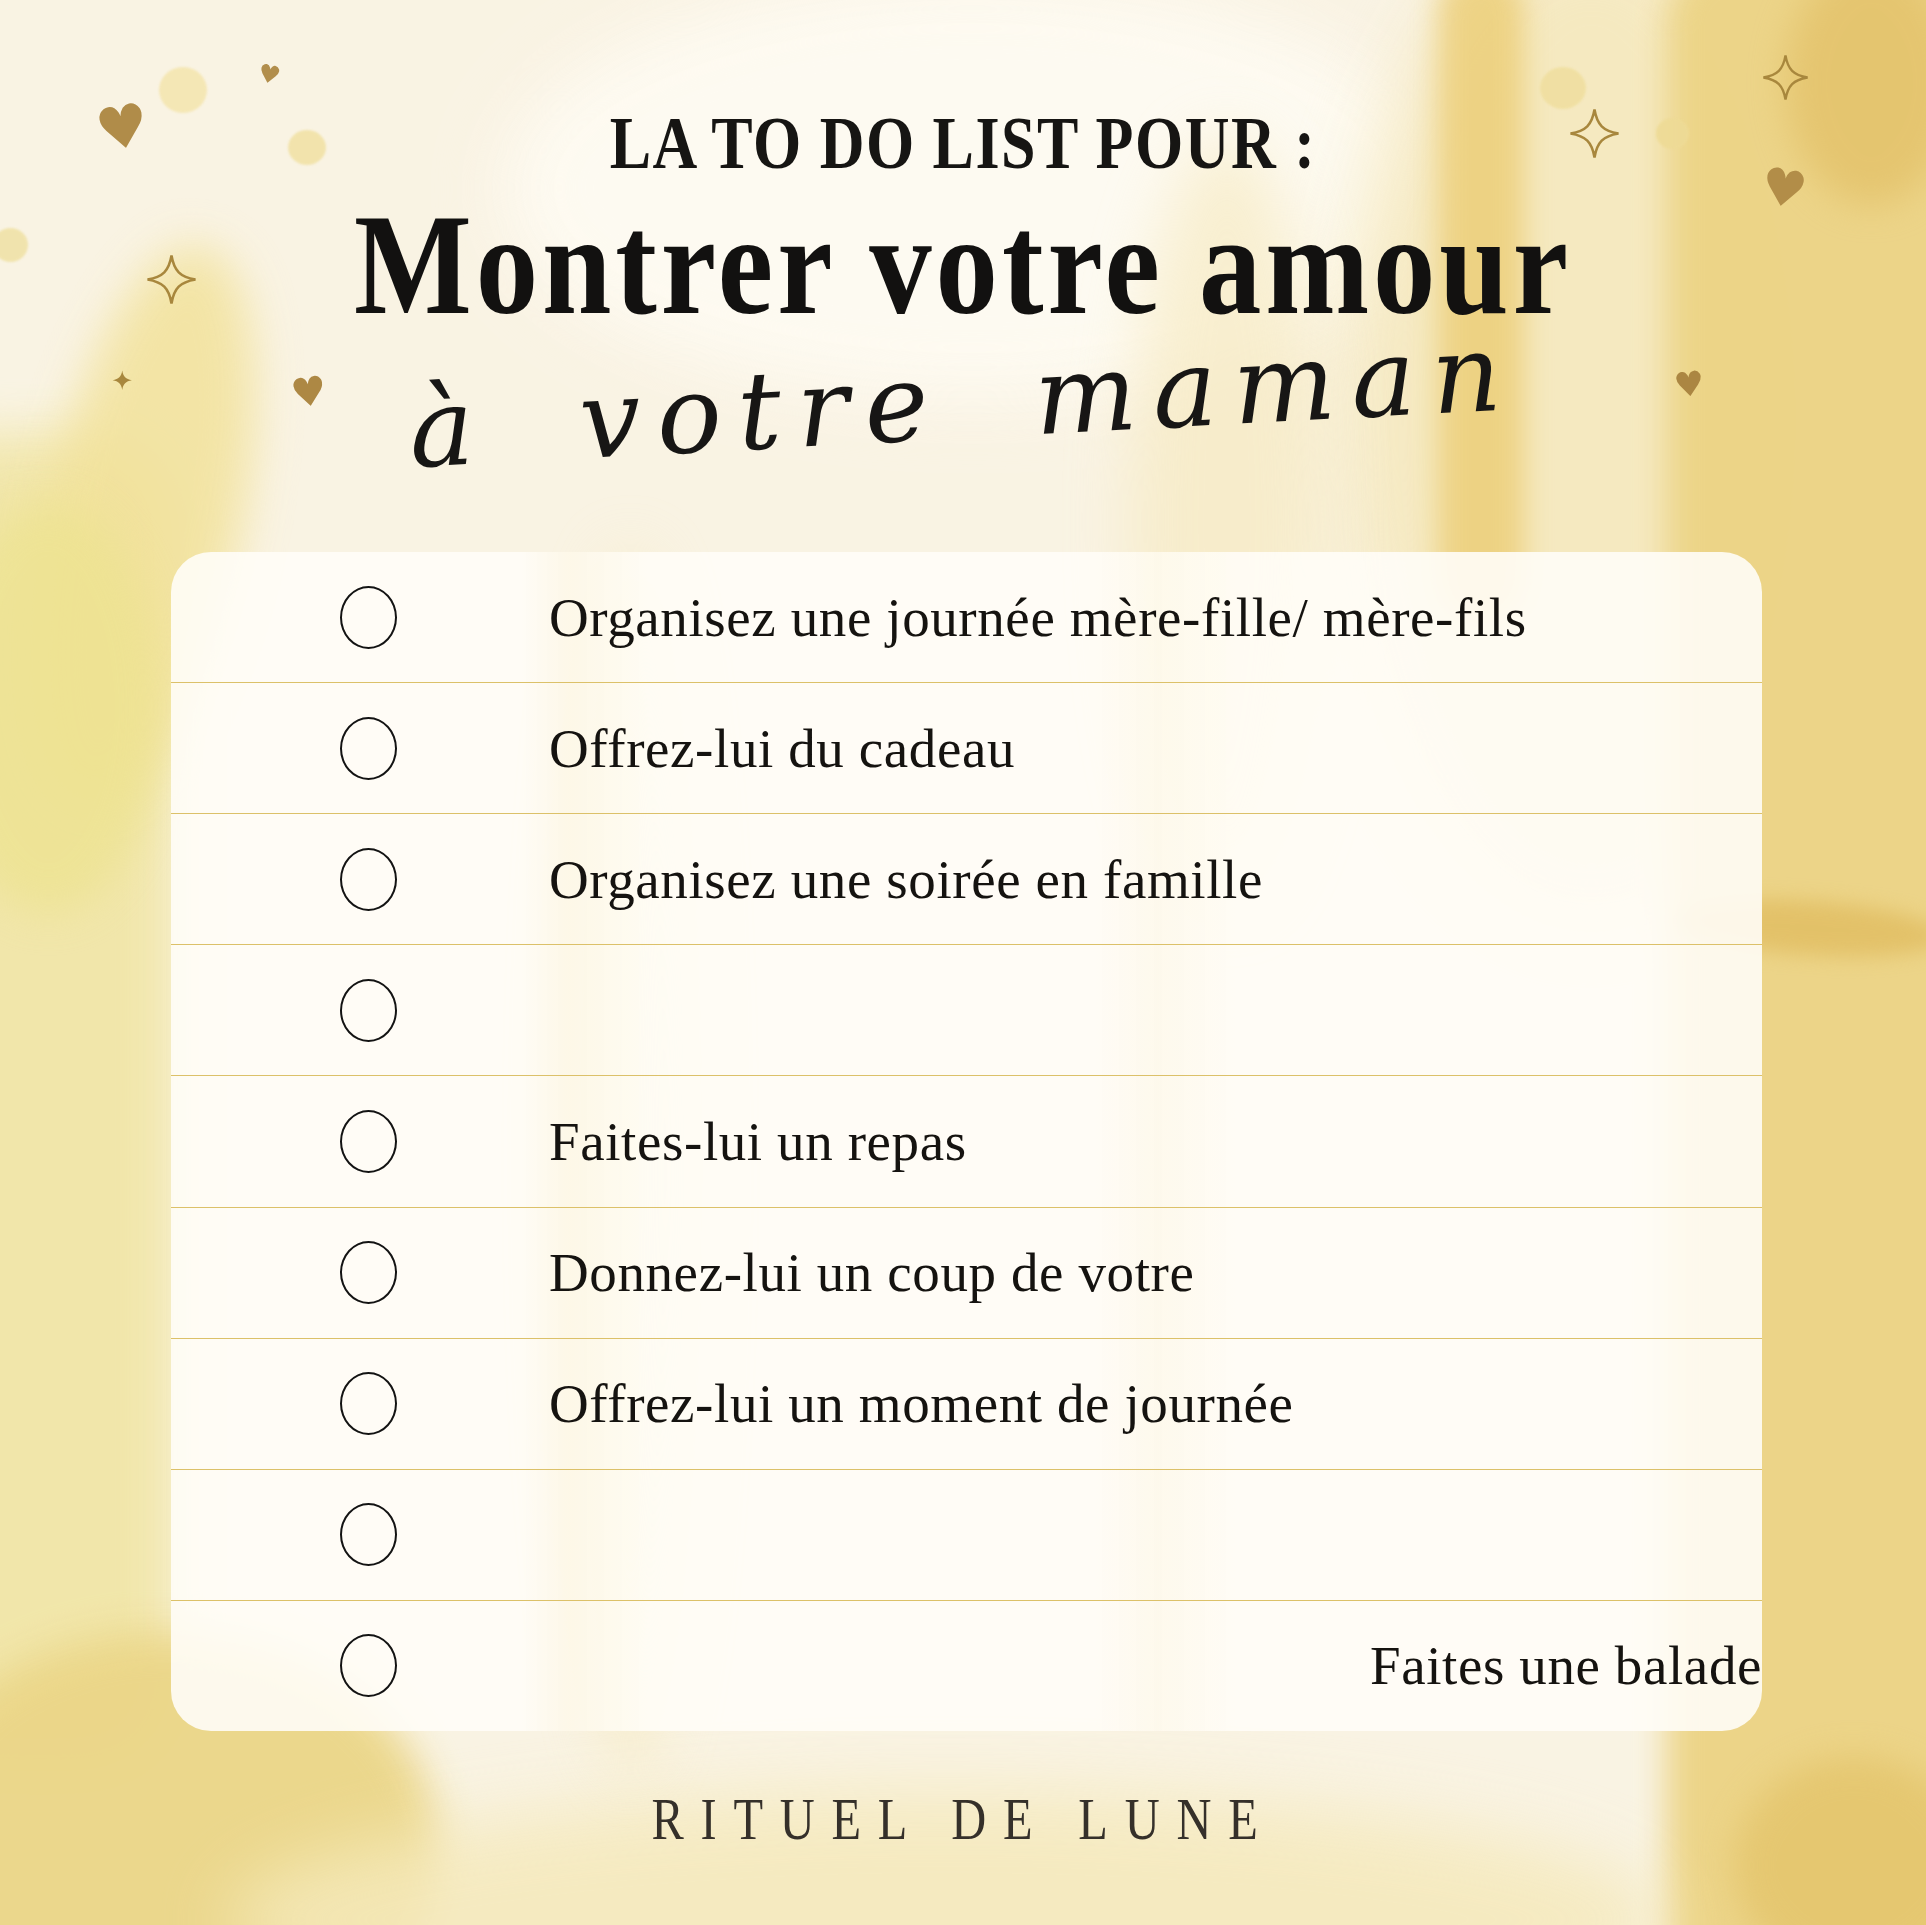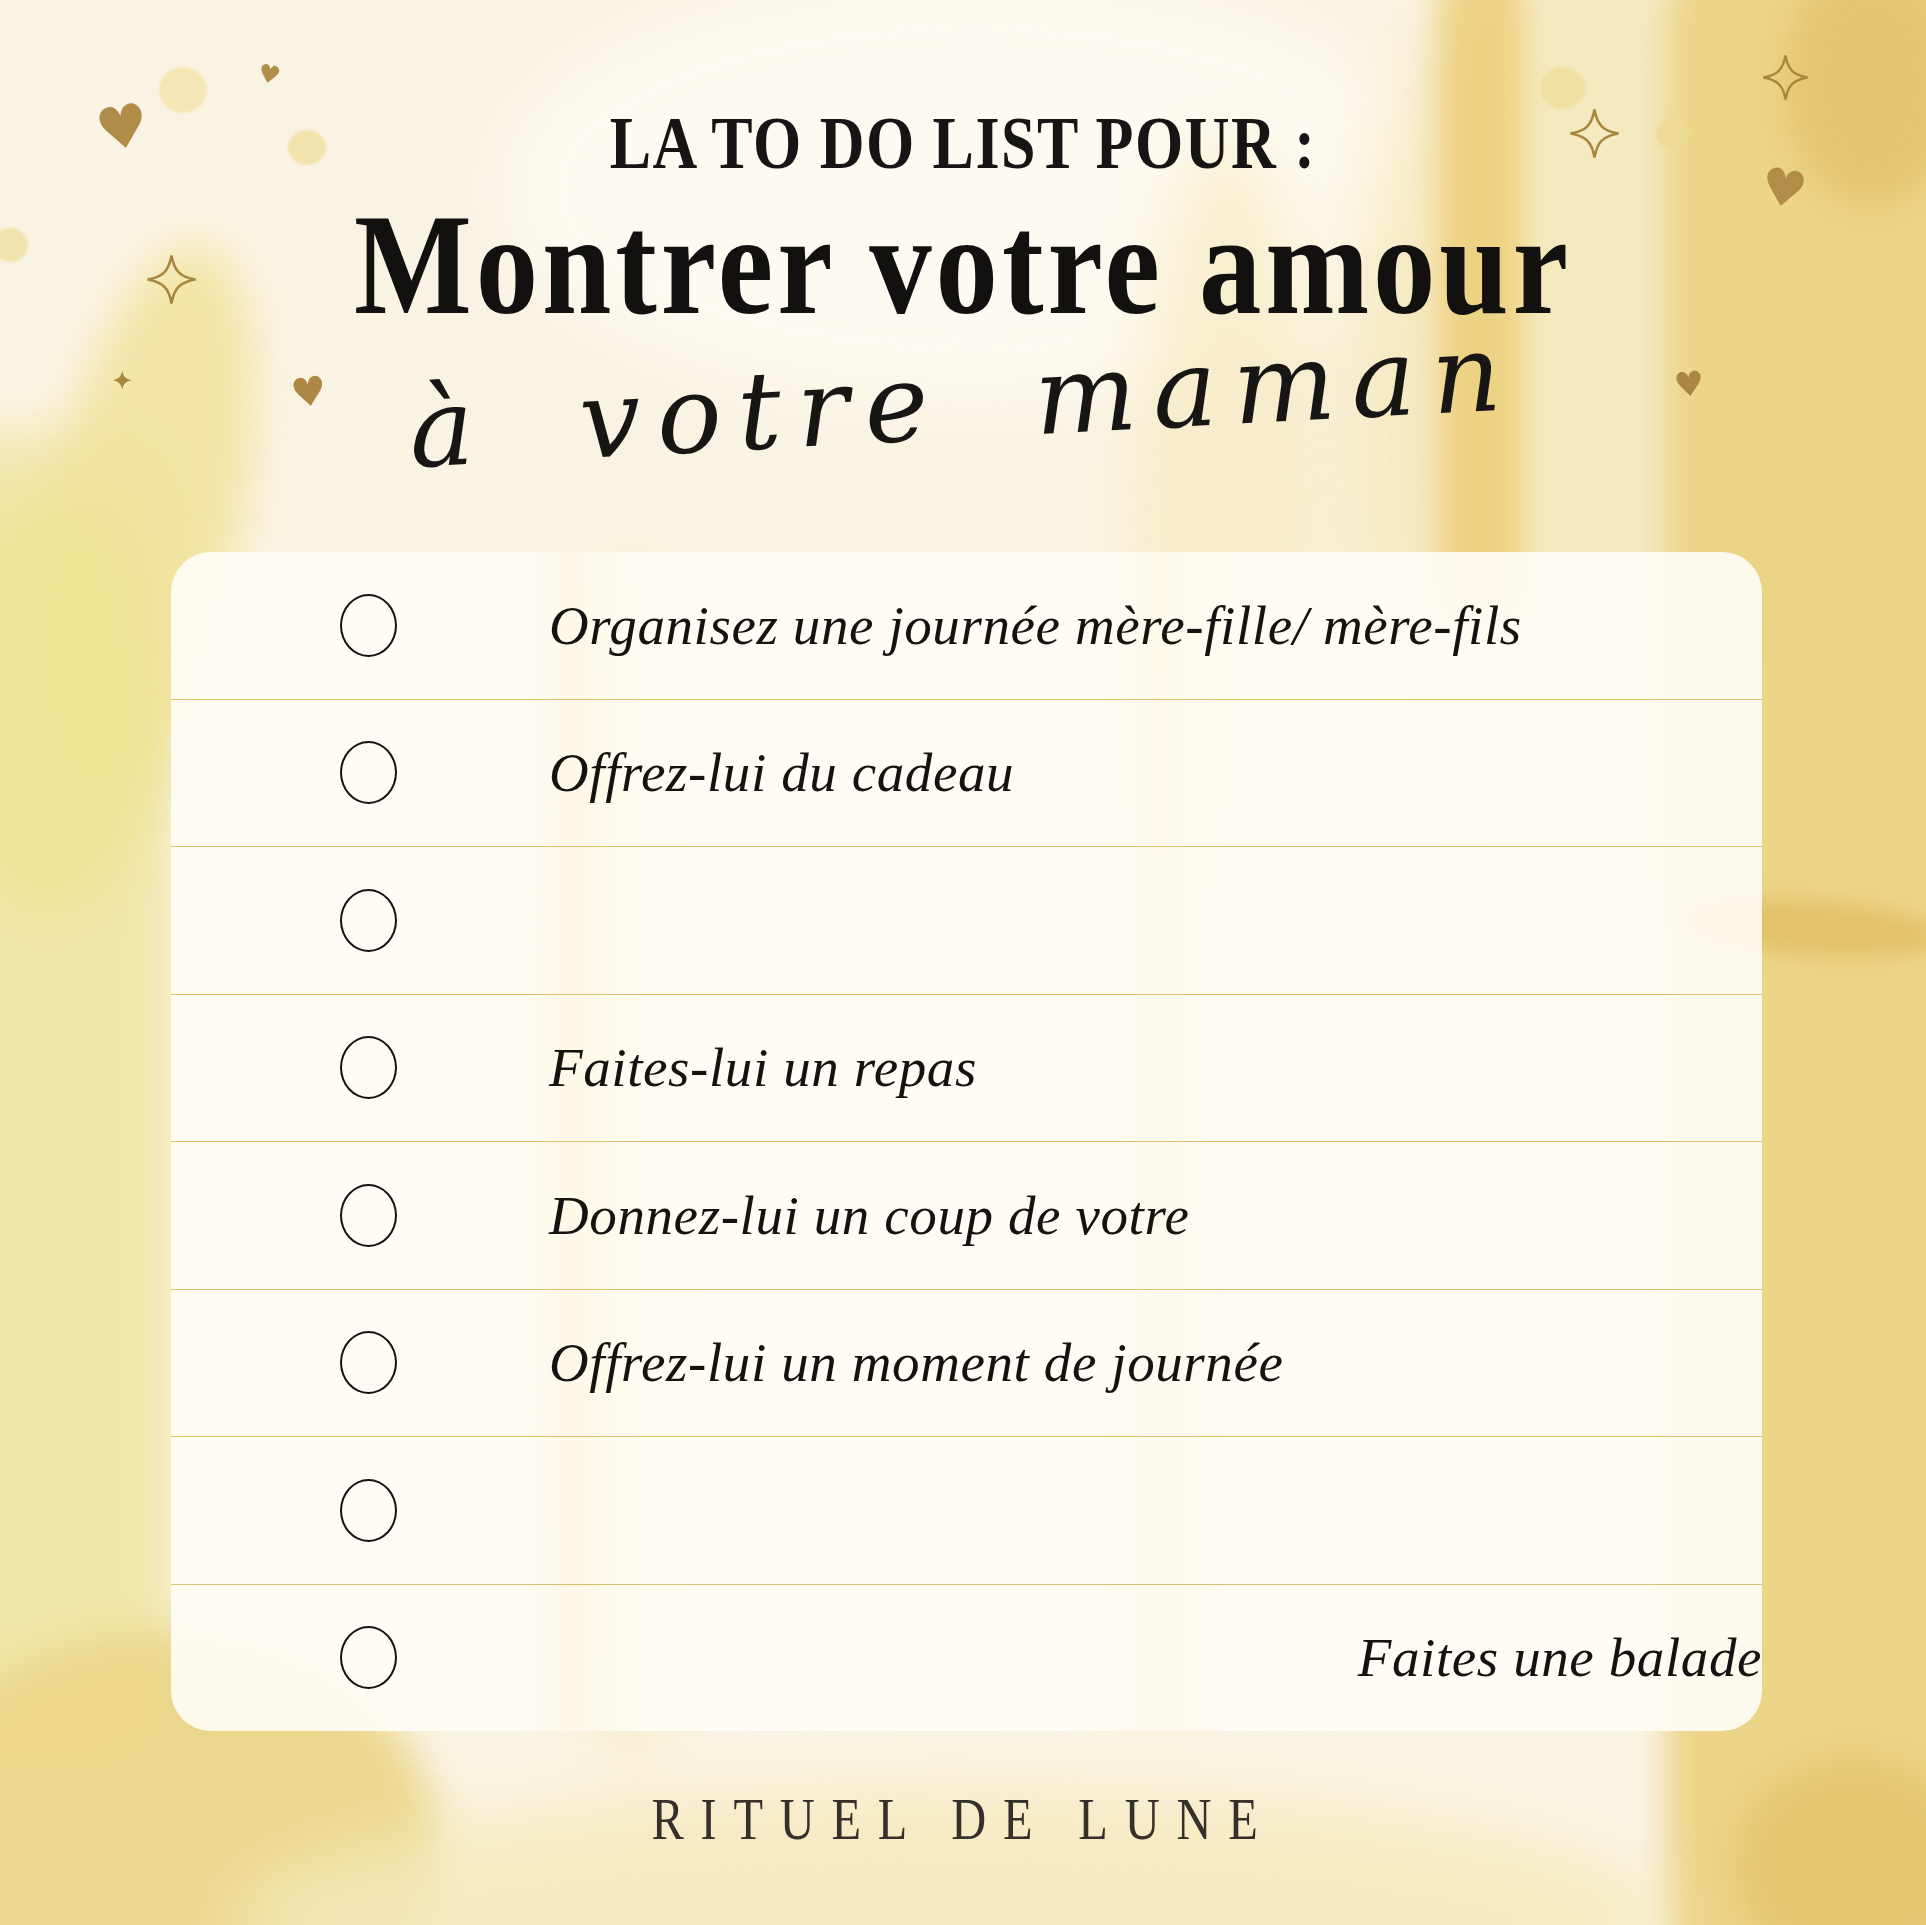--- a/index.html
+++ b/index.html
@@ -77,21 +77,20 @@
     position: absolute;
     left: 171px; top: 552px;
     width: 1591px; height: 1179px;
     background-color: rgba(255,253,247,0.9);
     background-image: linear-gradient(90deg,
       rgba(243,228,170,0) 22%, rgba(243,228,170,.18) 25%, rgba(243,228,170,0) 30%,
       rgba(243,228,170,0) 58%, rgba(246,233,183,.15) 62%, rgba(246,233,183,0) 67%);
     border-radius: 40px;
     display: flex;
     flex-direction: column;
-    font-style: italic;
   }
   .row {
     flex: 1;
     display: flex;
     align-items: center;
     border-bottom: 1.7px solid #dcc169;
   }
   .row:last-child { border-bottom: none; justify-content: space-between; }
   .cb {
     flex: none;
@@ -173,20 +172,24 @@
     <div class="row">
       <span class="cb"></span>
       <span class="lbl">Organisez une journée mère-fille/ mère-fils</span>
     </div>
     <div class="row">
       <span class="cb"></span>
       <span class="lbl">Offrez-lui du cadeau</span>
     </div>
     <div class="row">
       <span class="cb"></span>
+      <span class="lbl">Organisez une soirée en famille</span>
+    </div>
+    <div class="row">
+      <span class="cb"></span>
     </div>
     <div class="row">
       <span class="cb"></span>
       <span class="lbl">Faites-lui un repas</span>
     </div>
     <div class="row">
       <span class="cb"></span>
       <span class="lbl">Donnez-lui un coup de votre</span>
     </div>
     <div class="row">

